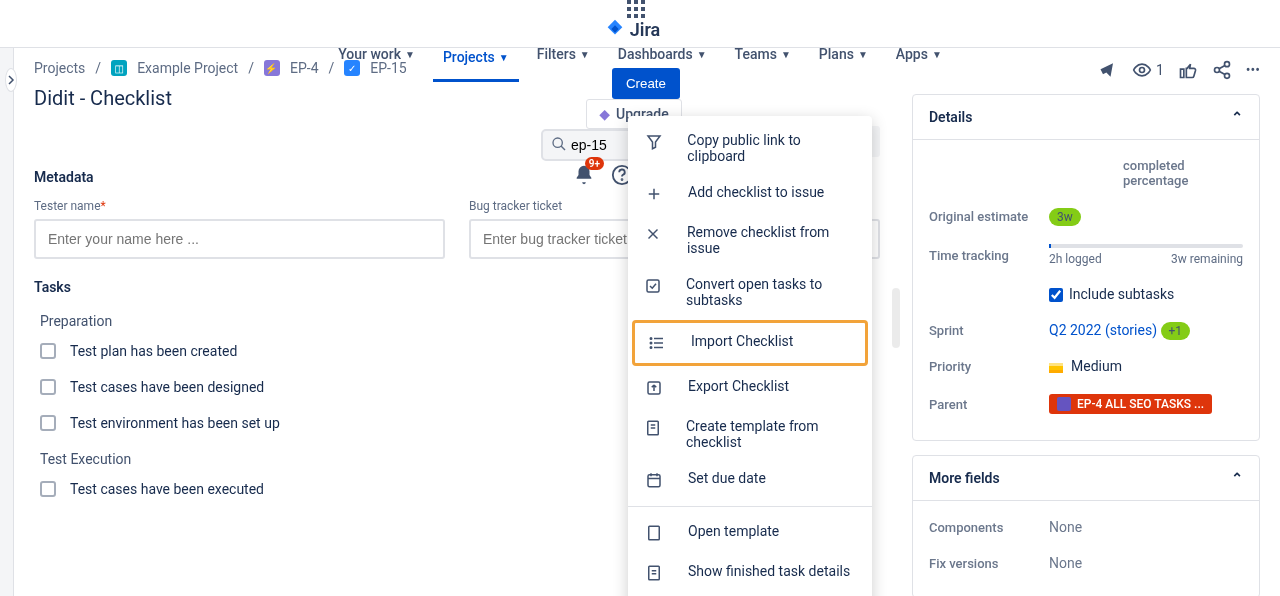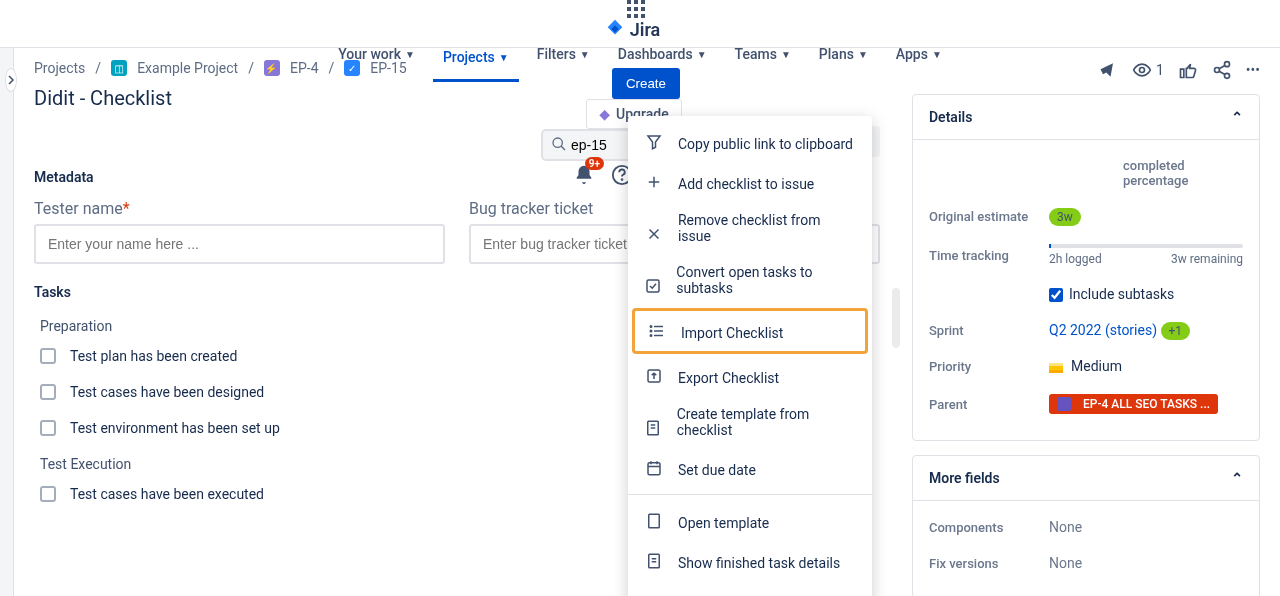--- a/index.html
+++ b/index.html
@@ -45,54 +45,54 @@
 
 
 .help-row { display: flex; justify-content: flex-end; gap: 8px; margin-bottom: 12px; }
 .help-btn { border: none; background: #f4f5f7; padding: 8px 16px; border-radius: 3px; font-weight: 500; cursor: pointer; color: #42526e; }
 .more-btn { border: none; background: #f4f5f7; padding: 8px 12px; border-radius: 3px; cursor: pointer; color: #42526e; }
 
 
 .meta-title { font-weight: 600; margin-bottom: 14px; }
 .meta-fields { display: flex; gap: 24px; margin-bottom: 20px; }
 .meta-field { flex: 1; }
-.meta-label { font-size: 16px; color: #5e6c84; margin-bottom: 6px; display: block; }
+.meta-label { font-size: 12px; color: #5e6c84; margin-bottom: 6px; display: block; }
 .required { color: #de350b; }
 .meta-input { width: 100%; padding: 10px 12px; border: 2px solid #dfe1e6; border-radius: 3px; font-size: 14px; }
 
 
 .tasks-title { font-weight: 600; margin-bottom: 18px; }
 .task-group-title { font-size: 14px; color: #42526e; margin-bottom: 14px; margin-left: 6px; }
 .task-item { display: flex; align-items: center; gap: 14px; margin-bottom: 20px; margin-left: 6px; }
 .task-checkbox { width: 16px; height: 16px; border: 2px solid #a5adba; border-radius: 3px; }
 
 
 .dropdown { position: absolute; left: 628px; top: 116px; width: 244px; background: #fff; border-radius: 4px; box-shadow: 0 4px 16px rgba(0,0,0,0.2); z-index: 100; padding: 6px 0; }
-.dropdown-item { display: flex; align-items: flex-end; gap: 14px; padding: 10px 16px; cursor: pointer; color: #172b4d; }
+.dropdown-item { display: flex; align-items: flex-start; gap: 24px; padding: 10px 16px; cursor: pointer; color: #172b4d; }
 .dropdown-item.highlighted { border: 3px solid #f2a33a; border-radius: 4px; margin: 2px 4px; padding: 10px 12px; }
 .dropdown-divider { height: 1px; background: #dfe1e6; margin: 6px 0; }
 .dd-icon { width: 20px; height: 20px; display: flex; align-items: center; justify-content: center; color: #42526e; }
 
 
 .header-icons { display: flex; justify-content: flex-end; align-items: center; gap: 14px; margin-bottom: 14px; color: #42526e; }
 .header-icons .icon-btn { display: flex; align-items: center; gap: 4px; cursor: pointer; }
 .details-box { border: 1px solid #dfe1e6; border-radius: 4px; margin-bottom: 14px; }
 .details-header { display: flex; justify-content: space-between; align-items: center; padding: 14px 16px; font-weight: 600; cursor: pointer; border-bottom: 1px solid #dfe1e6;}
 .details-body { padding: 8px 16px 16px; }
 .detail-row { display: flex; align-items: center; padding: 10px 0; justify-content: flex-end; }
 .detail-label { width: 120px; font-size: 13px; color: #6b778c; font-weight: 500; }
 .detail-value { flex: 1; font-size: 14px; }
 .pill { background: #84cc16; padding: 2px 8px; border-radius: 10px; font-size: 12px; color: #42526e; }
 .progress-bar { width: 100%; height: 4px; background: #dfe1e6; border-radius: 2px; position: relative; }
 .progress-bar .seg1 { position: absolute; left: 0; width: 1%; height: 100%; background: #0052cc; }
 .time-row { display: flex; justify-content: space-between; font-size: 12px; color: #5e6c84; margin-top: 4px; }
 .cb-include { width: 14px; height: 14px; accent-color: #0052cc; vertical-align: middle; margin-right: 6px; }
 .link-text { color: #0052cc; cursor: pointer; }
 .priority-bar { display: inline-block; width: 14px; height: 10px; background: linear-gradient(to top, #ffab00 33%, #ffc400 33% 66%, #ffe380 66%); margin-right: 8px; vertical-align: middle; }
-.parent-tag { background: #de350b; color: #fff; padding: 3px 8px; border-radius: 3px; font-size: 12px; font-weight: 500; display: inline-flex; align-items: center; gap: 12px; }
+.parent-tag { background: #de350b; color: #fff; padding: 3px 8px; border-radius: 3px; font-size: 12px; font-weight: 500; display: inline-flex; align-items: center; gap: 6px; }
 .parent-tag .ep-icon { width: 14px; height: 14px; background: #6554c0; border-radius: 2px; display: inline-block; }
 .scroll-indicator { position: absolute; right: 0; top: 240px; width: 8px; height: 60px; background: rgba(0,0,0,0.08); border-radius: 4px; }
 </style>
 </head>
 <body>
 
 <div class="topnav">
   <div class="app-switcher">
     <svg width="18" height="18" viewBox="0 0 18 18">
         <g fill="#42526e">

